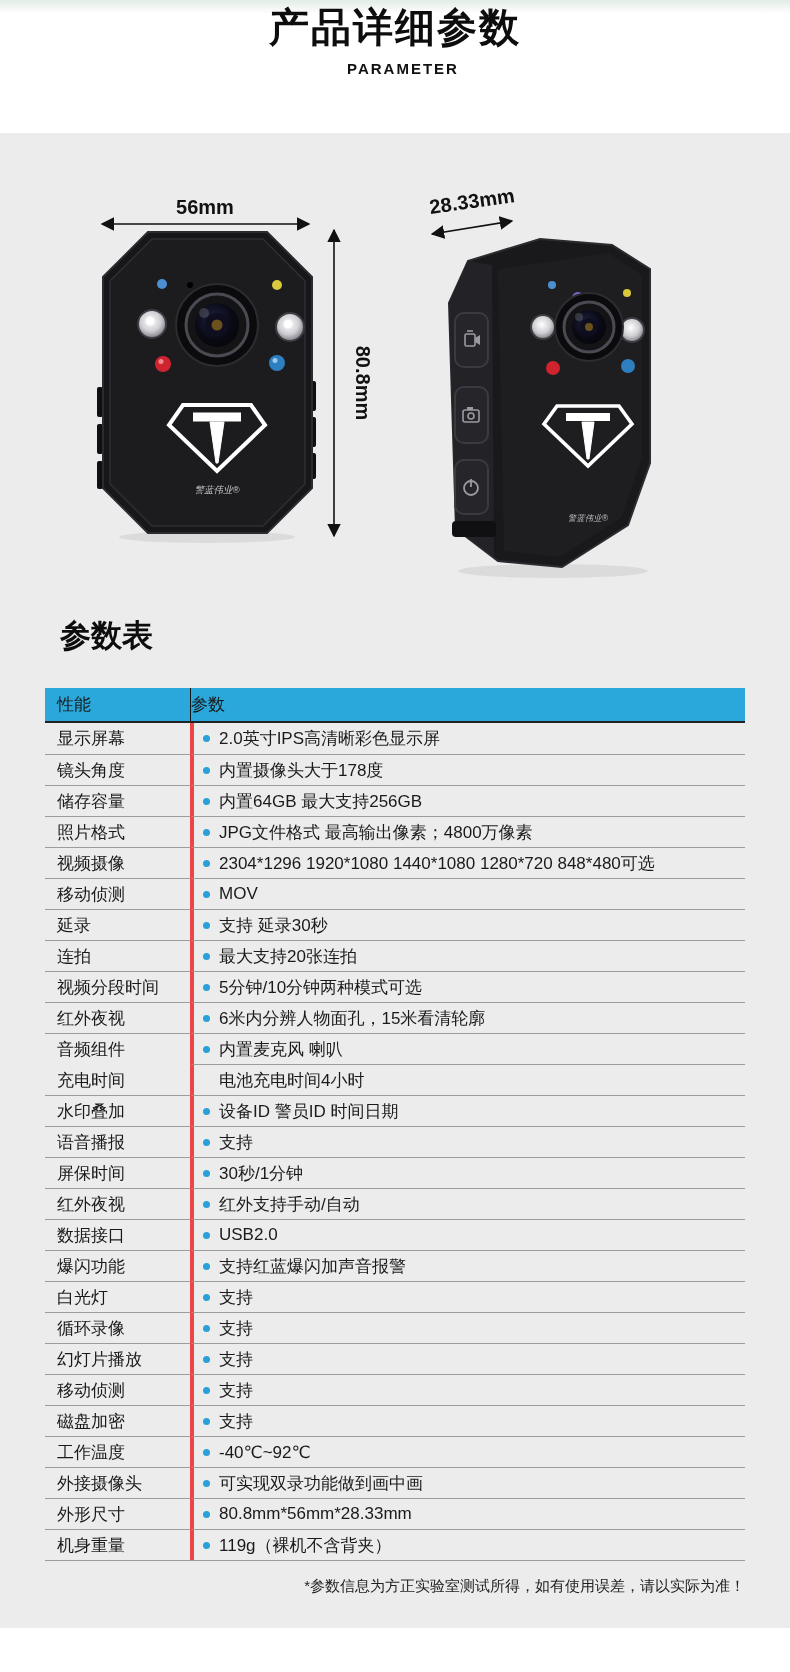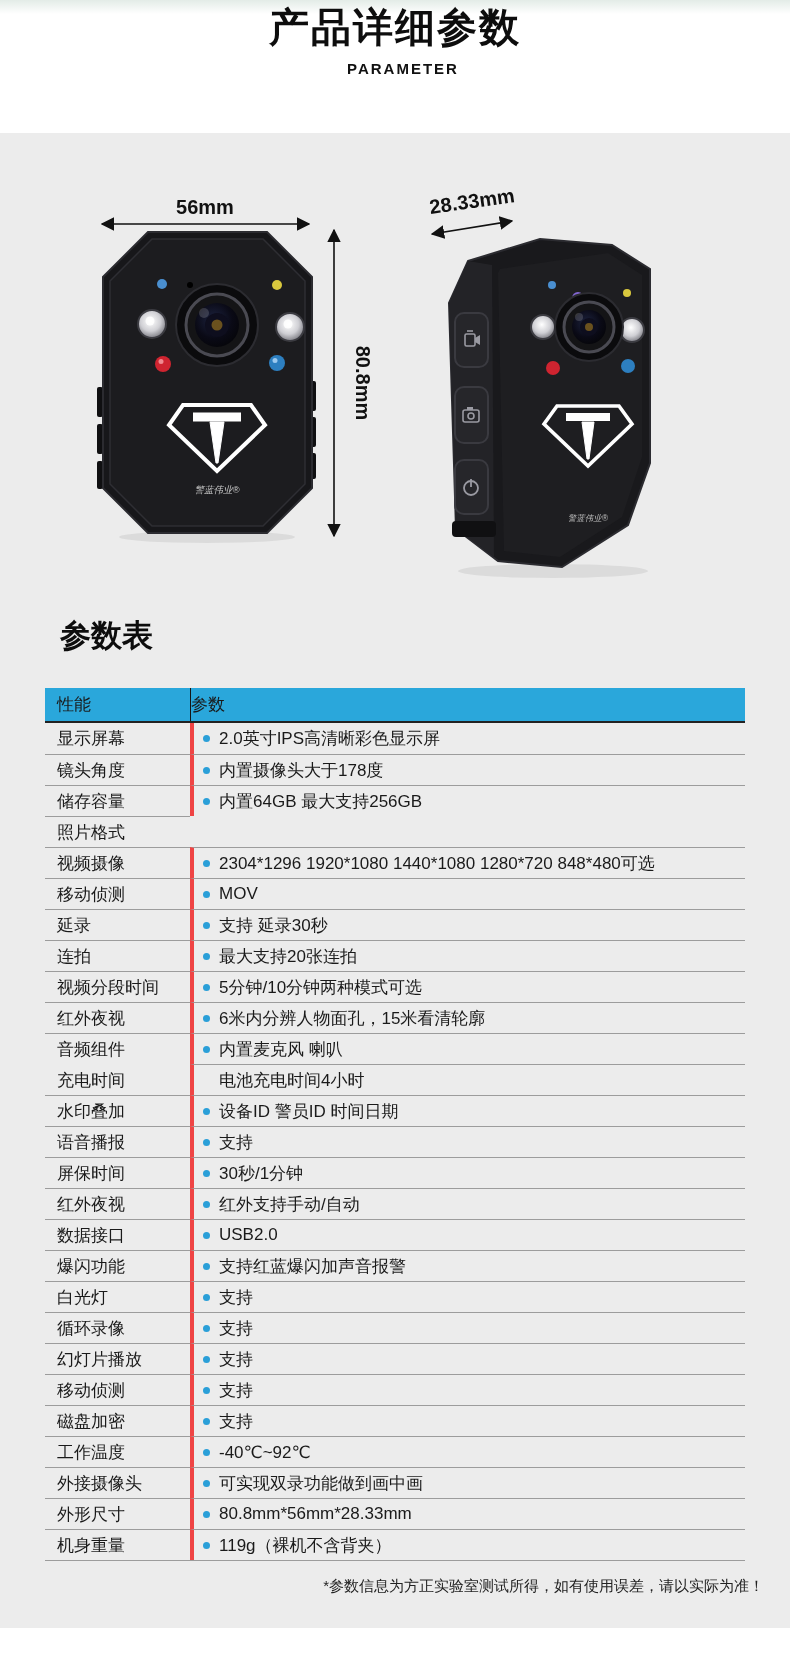--- a/index.html
+++ b/index.html
@@ -83,21 +83,21 @@
   .t-row:first-child .t-value{border-top:none;}
   .t-row.merge-top .t-label{border-top-color:transparent;}
   .bullet{
     width:7px;height:7px;border-radius:50%;
     background:#2a9fd8;
     margin-right:9px;flex:none;
   }
   .bullet.no-bullet{visibility:hidden;}
   
   .footnote{
-    margin:16px 26px 0 45px;
+    margin:16px 45px 0 45px;
     text-align:right;
     font-size:15px;
     color:#222;
   }
 </style>
 </head>
 <body>
 
 <div>
 
@@ -272,20 +272,24 @@
   <div class="t-row">
     <div class="t-label">储存容量</div>
     <div class="t-value">
       <span class="bullet"></span>
       <span class="t-value-text">内置64GB 最大支持256GB</span>
     </div>
   </div>
 
   <div class="t-row">
     <div class="t-label">照片格式</div>
+    <div class="t-value">
+      <span class="bullet"></span>
+      <span class="t-value-text">JPG文件格式 最高输出像素；4800万像素</span>
+    </div>
   </div>
 
   <div class="t-row">
     <div class="t-label">视频摄像</div>
     <div class="t-value">
       <span class="bullet"></span>
       <span class="t-value-text">2304*1296 1920*1080 1440*1080 1280*720  848*480可选</span>
     </div>
   </div>
 

